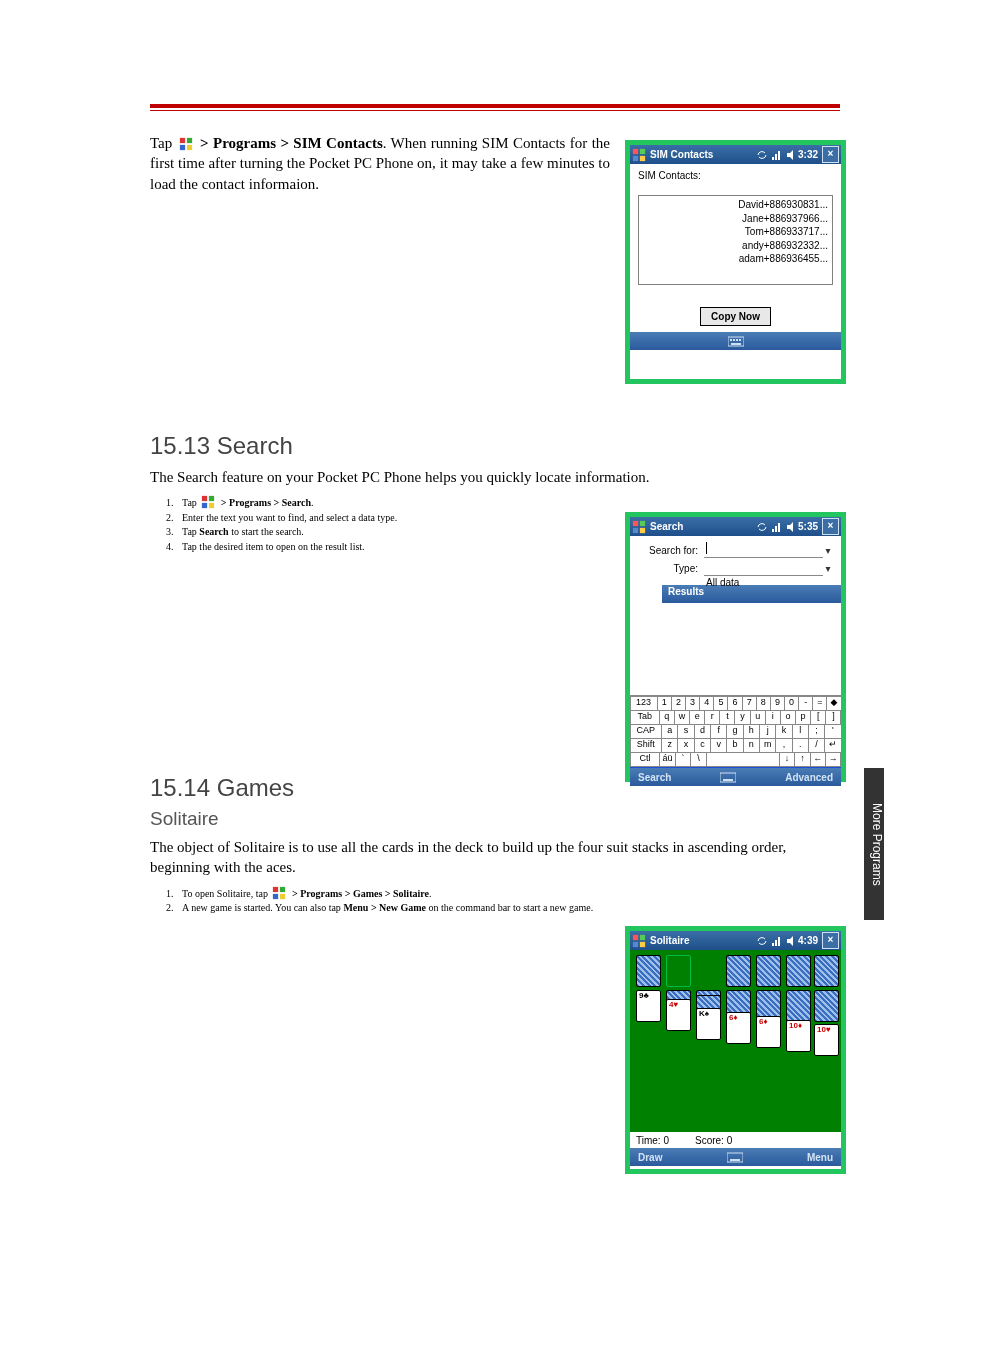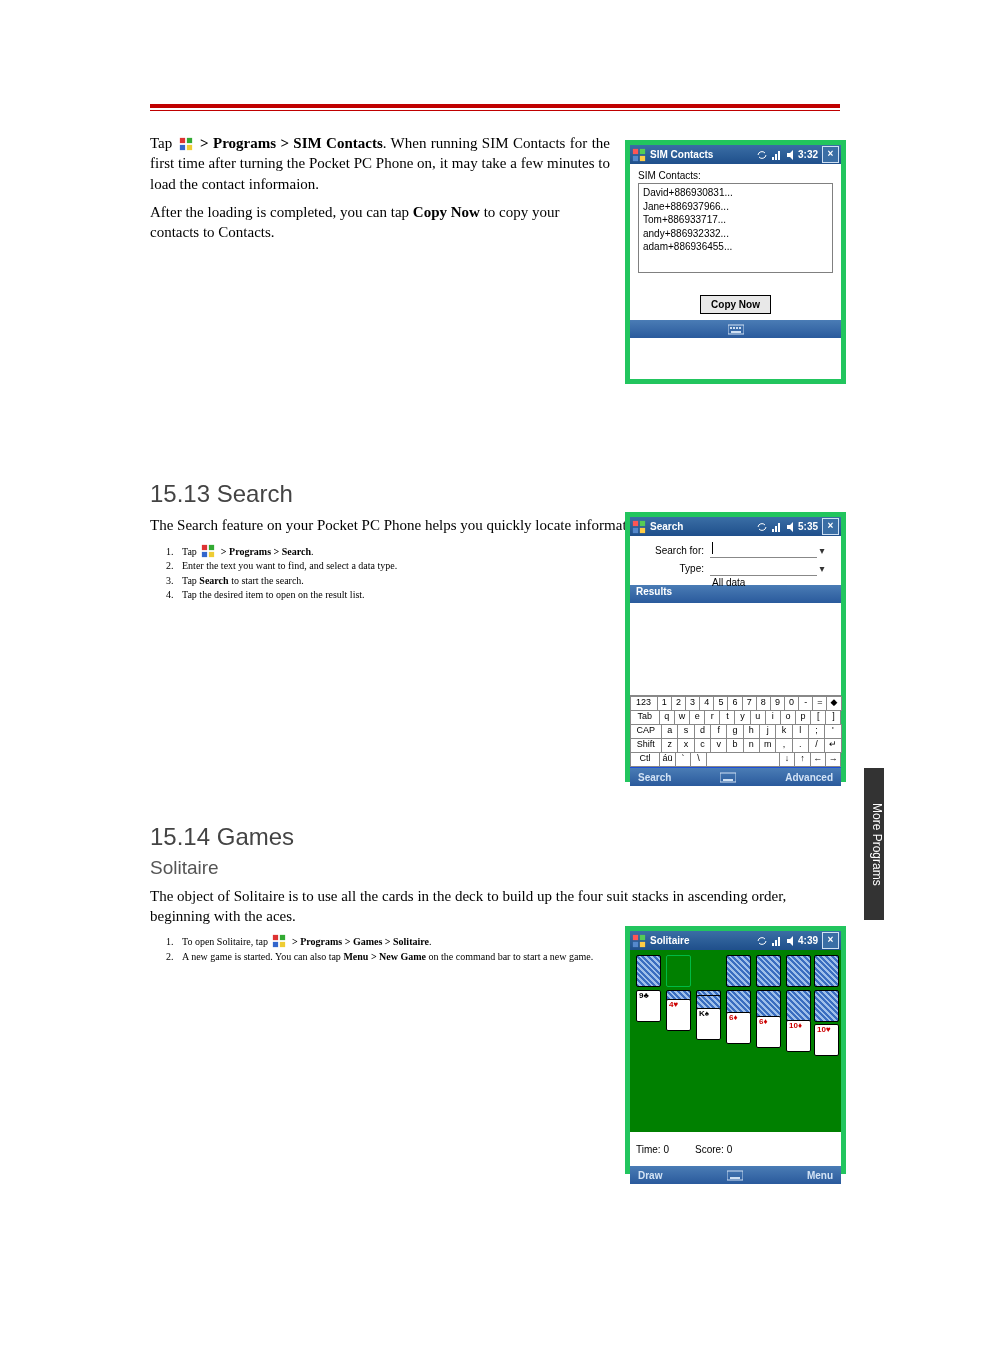--- a/index.html
+++ b/index.html
@@ -94,51 +94,52 @@
     font-size:10px;
     font-weight:bold;
     padding:0 8px;
   }
   .shot .cmd-bar .kbd-ico { width:16px; height:12px; }
 
   
   #shot-sim { left: 625px; top: 140px; width: 211px; height: 234px; }
   #shot-sim .body { padding: 6px 8px; }
   #shot-sim .hint { line-height:1.2; margin-bottom:6px; }
-  #shot-sim .lbl { margin-bottom:2px; }
+  #shot-sim .lbl { margin-bottom:14px; }
   #shot-sim .list {
     border: 1px solid #808080;
     height: 84px;
     padding: 2px 4px;
     overflow: hidden;
   }
-  #shot-sim .list-row { display:flex; justify-content:flex-start; line-height:1.35; }
+  #shot-sim .list-row { display:flex; justify-content:flex-end; line-height:1.35; }
   #shot-sim .btn-row { text-align:center; margin-top:22px; }
   #shot-sim .copy-btn {
     display:inline-block;
     border:1px solid #000;
     padding:3px 10px;
     font-weight:bold;
     background:#e8e8e8;
   }
 
   
   #shot-search { left: 625px; top: 512px; width: 211px; height: 260px; }
   #shot-search .form-area { padding:4px 6px 6px 6px; }
-  #shot-search .frow { display:flex; align-items:center; margin:3px 8px; }
+  #shot-search .frow { display:flex; align-items:center; margin:3px 2px; }
   #shot-search .frow .flab { width:60px; text-align:right; padding-right:6px; }
   #shot-search .frow .fval { flex:1; border-bottom:1px solid #888; height:14px; position:relative; }
   #shot-search .frow .fval .caret { position:absolute; left:2px; top:-1px; width:1px; height:12px; background:#000; }
   #shot-search .frow .dd { width:10px; text-align:center; color:#333; }
   #shot-search .results-h {
     height:16px;
     background:linear-gradient(#4a7cb5,#2a5a9c);
     color:#fff;
     font-weight:bold;
     padding:1px 6px;
+    margin-left:32px;
   }
   #shot-search .results-body { height:92px; background:#fff; }
   #shot-search .sip {
     height:72px;
     background:#1d4ed8;
     border-top:1px solid #888;
     font-size:9px;
     line-height:1;
   }
   #shot-search .sip .krow { display:flex; height:14px; }
@@ -167,21 +168,21 @@
     border:1px solid #000;
     border-radius:2px;
     background:#fff;
     font-size:8px;
     line-height:1;
   }
   #shot-sol .slot { background:#008000; border:1px solid #0b4; }
   #shot-sol .stack { background:repeating-linear-gradient(45deg,#3a6ec0,#3a6ec0 2px,#9fc0ea 2px,#9fc0ea 4px); }
   #shot-sol .card .top { color:#000; padding:1px 2px; font-weight:bold; }
   #shot-sol .card.red .top { color:#c00; }
-  #shot-sol .status { height:34px; background:#fff; display:flex; font-size:10px; align-items:center; padding:0 6px; gap:26px; }
+  #shot-sol .status { height:16px; background:#fff; display:flex; font-size:10px; align-items:center; padding:0 6px; gap:26px; }
 
 </style>
 </head>
 <body>
 
 <div class="page">
   <div class="hr-double"></div>
 
   <div class="content">
 
@@ -190,23 +191,20 @@
         <span>Tap </span>
         <span class="inline-icon">
           <svg viewBox="0 0 16 16">
               <rect x="1" y="1" width="6" height="6" fill="#d33"></rect>
               <rect x="9" y="1" width="6" height="6" fill="#3a3"></rect>
               <rect x="1" y="9" width="6" height="6" fill="#36c"></rect>
               <rect x="9" y="9" width="6" height="6" fill="#ec3"></rect>
             </svg>
         </span>
         <span class="bold"> &gt; Programs &gt; SIM Contacts</span><span>. When running SIM Contacts for the first time after turning the Pocket PC Phone on, it may take a few minutes to load the contact informaion.</span>
-      </p>
-      <p class="para">
-        <span>After the loading is completed, you can tap </span><span class="bold">Copy Now</span><span> to copy your contacts to Contacts.</span>
       </p>
     </div>
 
     <div style="height:200px"></div>
 
     <div class="h2">15.13  Search</div>
     <p class="para">The Search feature on your Pocket PC Phone helps you quickly locate information.</p>
     <div class="left-col">
       <ol>
         <li>

